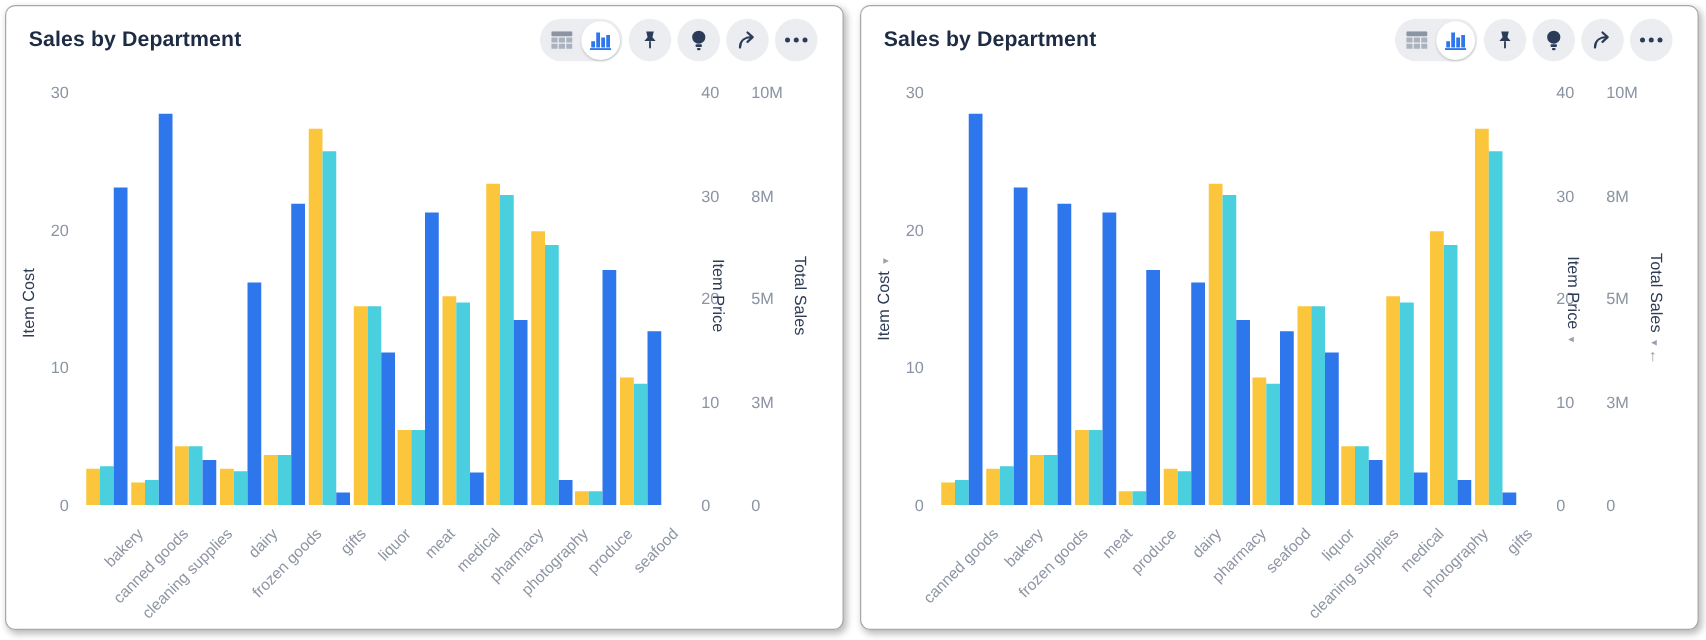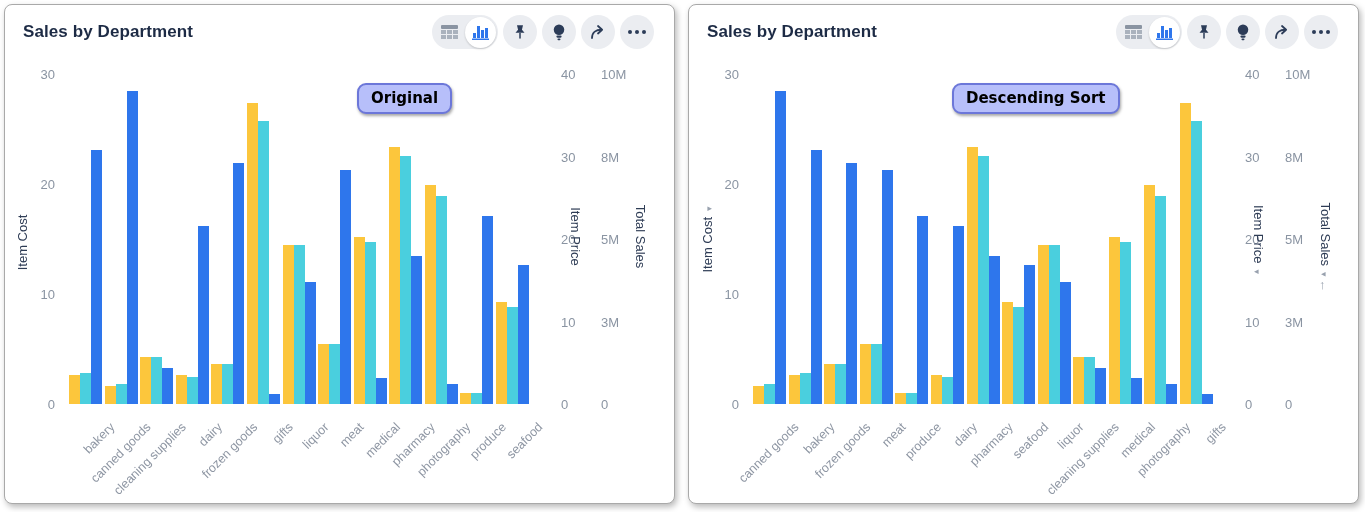--- a/index.html
+++ b/index.html
@@ -204,21 +204,20 @@
         <span class="tick" style="top: 25%;">8M</span>
         <span class="tick" style="top: 50%;">5M</span>
         <span class="tick" style="top: 75%;">3M</span>
         <span class="tick" style="top: 100%;">0</span>
       </div>
     <div class="ylab-wrap right2">
       <span class="ylab"><span>Total Sales</span><span class="sort-ind"></span></span>
     </div>
     <span class="arrow-up"></span>
 
-    <div class="badge">Original</div>
   </div>
 
   <div class="panel" data-chart-index="1">
     <div class="panel-header">
       <div class="chart-title">Sales by Department</div>
       <div class="toolbar">
         <div class="view-toggle">
           <div class="toggle-seg">
             <svg width="17" height="15" viewBox="0 0 17 15">
               <rect x="0" y="0" width="17" height="4" rx="1" fill="#8a94a2"></rect>
@@ -360,16 +359,15 @@
         <span class="tick" style="top: 25%;">8M</span>
         <span class="tick" style="top: 50%;">5M</span>
         <span class="tick" style="top: 75%;">3M</span>
         <span class="tick" style="top: 100%;">0</span>
       </div>
     <div class="ylab-wrap right2">
       <span class="ylab"><span>Total Sales</span><span class="sort-ind">▾</span></span>
     </div>
     <span class="arrow-up">↑</span>
 
-    <div class="badge">Descending Sort</div>
   </div>
 
 </div>
 
 </body></html>

